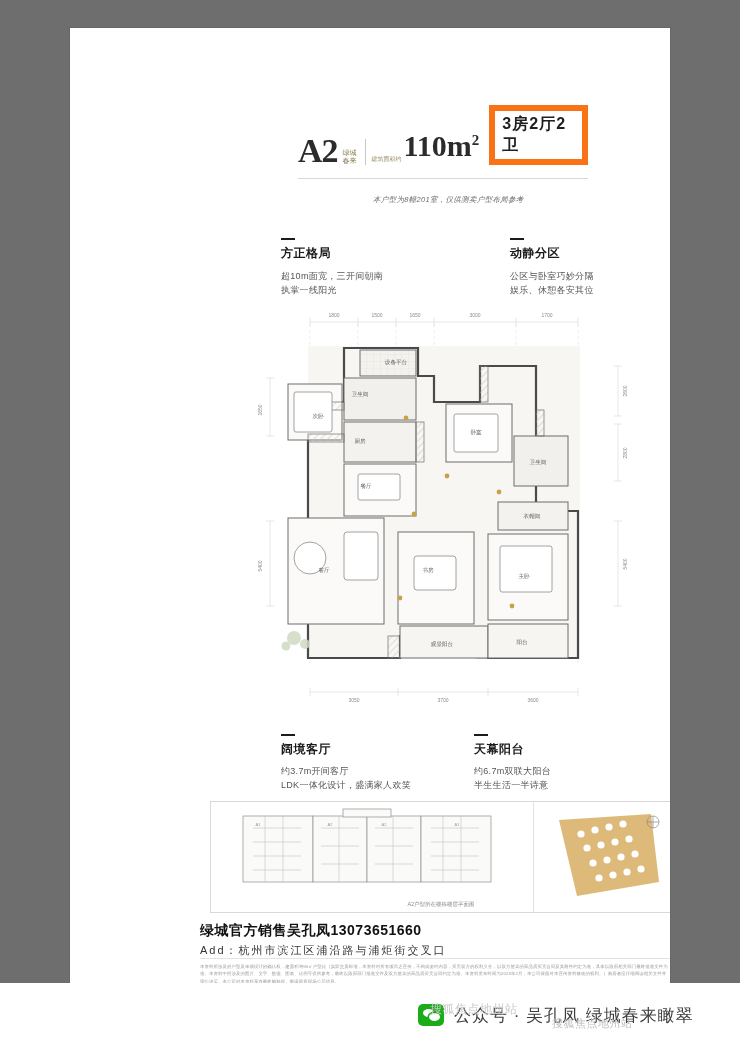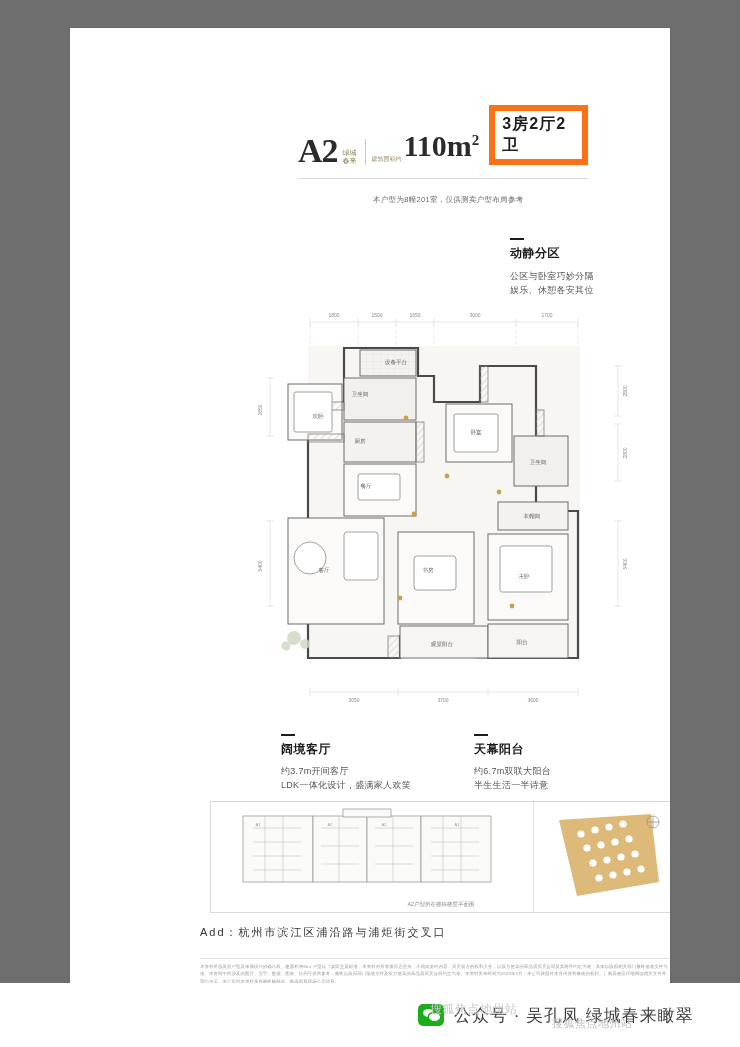--- a/index.html
+++ b/index.html
@@ -49,21 +49,21 @@
     border:6px solid #f97316;
     padding:3px 7px;
     font-size:16px;font-weight:bold;color:#1f1f1f;
     letter-spacing:1px;
   }
   .title-rule{
     position:absolute;left:228px;top:150px;width:290px;height:1px;background:#d8d8d8;
   }
   .title-note{
     position:absolute;left:303px;top:167px;
-    font-size:7.5px;color:#6a6a6a;letter-spacing:.3px;
+    font-size:7.5px;color:#6a6a6a;letter-spacing:.3px;font-style:italic;
   }
 
   
   .feat{position:absolute;width:150px;}
   .feat .head{
     font-size:12px;font-weight:bold;color:#1a1a1a;margin-bottom:7px;letter-spacing:.5px;
   }
   .feat .line{font-size:9px;color:#555;line-height:14px;letter-spacing:.3px;}
   .feat-topbar{height:2px;width:14px;background:#1b1b1b;margin-bottom:5px;}
 
@@ -150,20 +150,26 @@
     <div class="vbar"></div>
     <div class="m2-wrap">
       <div class="mini-brand">建筑面积约</div>
       <div class="m2"><span>110m</span><sup>2</sup></div>
     </div>
     <div class="rooms-box">3房2厅2卫</div>
   </div>
   <div class="title-rule"></div>
   <div class="title-note">本户型为8幢201室，仅供测卖户型布局参考</div>
 
+  <div class="feat" id="feat-1">
+    <div class="feat-topbar"></div>
+    <div class="head">方正格局</div>
+    <div class="line">超10m面宽，三开间朝南</div>
+    <div class="line">执掌一线阳光</div>
+  </div>
   <div class="feat" id="feat-3">
     <div class="feat-topbar"></div>
     <div class="head">动静分区</div>
     <div class="line">公区与卧室巧妙分隔</div>
     <div class="line">娱乐、休憩各安其位</div>
   </div>
 
   <div class="plan">
     <svg width="392" height="410" viewBox="0 0 392 410">
       <defs>
@@ -399,20 +405,21 @@
       </g>
       <g stroke="#8a8a8a" stroke-width=".7" fill="none">
         <circle cx="106" cy="14" r="6"></circle>
         <path d="M106 8 L106 20 M100 14 L112 14"></path>
       </g>
     </svg>
     <div class="cap">A2户型所在楼栋楼层平面图</div>
   </div>
 
   <div class="sales">
+    <div class="phone">绿城官方销售吴孔凤13073651660</div>
     <div class="addr">Add：杭州市滨江区浦沿路与浦炬街交叉口</div>
   </div>
   <div class="sales-rule"></div>
   <div class="disclaimer">本资料所涉及的户型及单项设计的确认权，建面积与90㎡户型比（实际交房标准，本资料对所有项目之宣传，不构成要约内容，买卖双方的权利义务，以双方签署的商品房买卖合同及其附件约定为准，具体以政府相关部门最终批准文件为准。本资料中所涉及的图片、文字、数据、图表、比例等仅供参考，最终以政府部门批准文件及双方签署的商品房买卖合同约定为准。本资料发布时间为2023年2月，本公司保留对本宣传资料修改的权利。）购房者应仔细阅读相关文件并审慎决策。本公司对本资料享有最终解释权。敬请留意现场公示信息。</div>
 </div>
 
 <div class="bottombar">
   <div class="wechat-icon"></div>
   <div class="wechat-text">公众号 · 吴孔凤 绿城春来瞰翠</div>
 </div>

